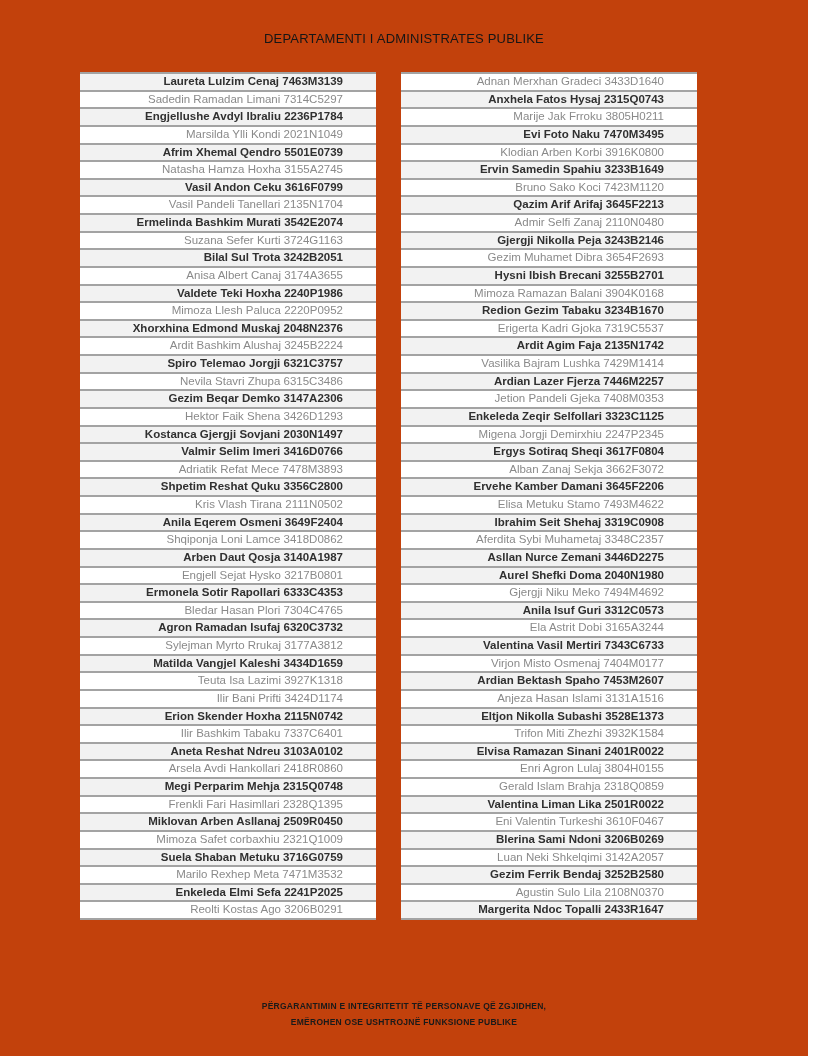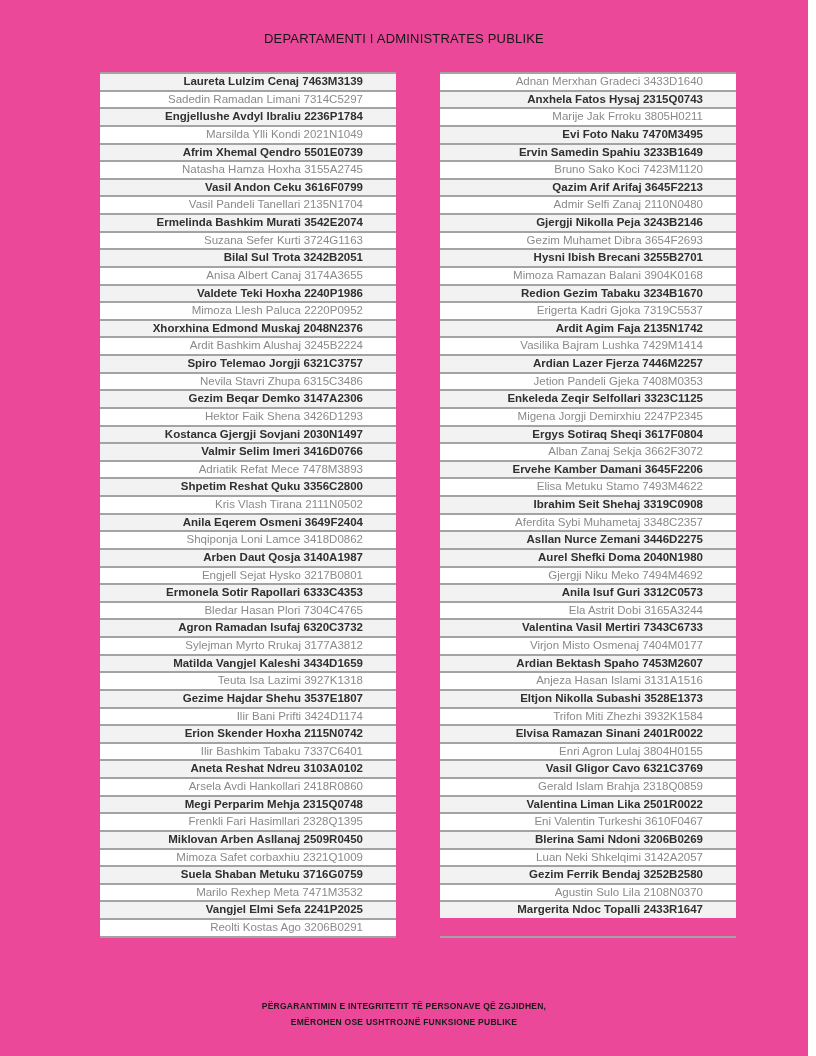--- a/index.html
+++ b/index.html
@@ -1,31 +1,31 @@
 <!DOCTYPE html>
 <html><head>
 <meta charset="utf-8">
 <style>
   html,body{margin:0;padding:0;background:#ffffff;}
   .page{
     position:relative;
     width:808px;height:1056px;
-    background:#ec4899;
+    background:#c2410c;
     font-family:"Liberation Sans", sans-serif;
     overflow:hidden;
   }
   .doc-title{
     position:absolute;top:31px;left:0;right:0;
     text-align:center;
     font-size:13px;letter-spacing:.2px;
     color:#161616;
   }
   .cols{
-    position:absolute;top:72px;left:100px;
-    display:flex;gap:44px;
+    position:absolute;top:72px;left:80px;
+    display:flex;gap:25px;
   }
   .col{
     width:296px;
     border-bottom:2px solid #a3a3a3;
   }
   .row{
     box-sizing:border-box;
     height:17.64px;
     border-top:2px solid #a3a3a3;
     background:#ffffff;
@@ -88,40 +88,40 @@
         <div class="row strong"><span>Anila Eqerem Osmeni</span> <span>3649F2404</span></div>
         <div class="row"><span>Shqiponja Loni Lamce</span> <span>3418D0862</span></div>
         <div class="row strong"><span>Arben Daut Qosja</span> <span>3140A1987</span></div>
         <div class="row"><span>Engjell Sejat Hysko</span> <span>3217B0801</span></div>
         <div class="row strong"><span>Ermonela Sotir Rapollari</span> <span>6333C4353</span></div>
         <div class="row"><span>Bledar Hasan Plori</span> <span>7304C4765</span></div>
         <div class="row strong"><span>Agron Ramadan Isufaj</span> <span>6320C3732</span></div>
         <div class="row"><span>Sylejman Myrto Rrukaj</span> <span>3177A3812</span></div>
         <div class="row strong"><span>Matilda Vangjel Kaleshi</span> <span>3434D1659</span></div>
         <div class="row"><span>Teuta Isa Lazimi</span> <span>3927K1318</span></div>
-        <div class="row strong"><span>Gezime Hajdar Shehu</span> <span>3537E1807</span></div>
         <div class="row"><span>Ilir Bani Prifti</span> <span>3424D1174</span></div>
         <div class="row strong"><span>Erion Skender Hoxha</span> <span>2115N0742</span></div>
         <div class="row"><span>Ilir Bashkim Tabaku</span> <span>7337C6401</span></div>
         <div class="row strong"><span>Aneta Reshat Ndreu</span> <span>3103A0102</span></div>
         <div class="row"><span>Arsela Avdi Hankollari</span> <span>2418R0860</span></div>
         <div class="row strong"><span>Megi Perparim Mehja</span> <span>2315Q0748</span></div>
         <div class="row"><span>Frenkli Fari Hasimllari</span> <span>2328Q1395</span></div>
         <div class="row strong"><span>Miklovan Arben Asllanaj</span> <span>2509R0450</span></div>
         <div class="row"><span>Mimoza Safet corbaxhiu</span> <span>2321Q1009</span></div>
         <div class="row strong"><span>Suela Shaban Metuku</span> <span>3716G0759</span></div>
         <div class="row"><span>Marilo Rexhep Meta</span> <span>7471M3532</span></div>
-        <div class="row strong"><span>Vangjel Elmi Sefa</span> <span>2241P2025</span></div>
+        <div class="row strong"><span>Enkeleda Elmi Sefa</span> <span>2241P2025</span></div>
         <div class="row"><span>Reolti Kostas Ago</span> <span>3206B0291</span></div>
       </div>
     <div class="col" id="col-right">
         <div class="row"><span>Adnan Merxhan Gradeci</span> <span>3433D1640</span></div>
         <div class="row strong"><span>Anxhela Fatos Hysaj</span> <span>2315Q0743</span></div>
         <div class="row"><span>Marije Jak Frroku</span> <span>3805H0211</span></div>
         <div class="row strong"><span>Evi Foto Naku</span> <span>7470M3495</span></div>
+        <div class="row"><span>Klodian Arben Korbi</span> <span>3916K0800</span></div>
         <div class="row strong"><span>Ervin Samedin Spahiu</span> <span>3233B1649</span></div>
         <div class="row"><span>Bruno Sako Koci</span> <span>7423M1120</span></div>
         <div class="row strong"><span>Qazim Arif Arifaj</span> <span>3645F2213</span></div>
         <div class="row"><span>Admir Selfi Zanaj</span> <span>2110N0480</span></div>
         <div class="row strong"><span>Gjergji Nikolla Peja</span> <span>3243B2146</span></div>
         <div class="row"><span>Gezim Muhamet Dibra</span> <span>3654F2693</span></div>
         <div class="row strong"><span>Hysni Ibish Brecani</span> <span>3255B2701</span></div>
         <div class="row"><span>Mimoza Ramazan Balani</span> <span>3904K0168</span></div>
         <div class="row strong"><span>Redion Gezim Tabaku</span> <span>3234B1670</span></div>
         <div class="row"><span>Erigerta Kadri Gjoka</span> <span>7319C5537</span></div>
@@ -143,21 +143,20 @@
         <div class="row strong"><span>Anila Isuf Guri</span> <span>3312C0573</span></div>
         <div class="row"><span>Ela Astrit Dobi</span> <span>3165A3244</span></div>
         <div class="row strong"><span>Valentina Vasil Mertiri</span> <span>7343C6733</span></div>
         <div class="row"><span>Virjon Misto Osmenaj</span> <span>7404M0177</span></div>
         <div class="row strong"><span>Ardian Bektash Spaho</span> <span>7453M2607</span></div>
         <div class="row"><span>Anjeza Hasan Islami</span> <span>3131A1516</span></div>
         <div class="row strong"><span>Eltjon Nikolla Subashi</span> <span>3528E1373</span></div>
         <div class="row"><span>Trifon Miti Zhezhi</span> <span>3932K1584</span></div>
         <div class="row strong"><span>Elvisa Ramazan Sinani</span> <span>2401R0022</span></div>
         <div class="row"><span>Enri Agron Lulaj</span> <span>3804H0155</span></div>
-        <div class="row strong"><span>Vasil Gligor Cavo</span> <span>6321C3769</span></div>
         <div class="row"><span>Gerald Islam Brahja</span> <span>2318Q0859</span></div>
         <div class="row strong"><span>Valentina Liman Lika</span> <span>2501R0022</span></div>
         <div class="row"><span>Eni Valentin Turkeshi</span> <span>3610F0467</span></div>
         <div class="row strong"><span>Blerina Sami Ndoni</span> <span>3206B0269</span></div>
         <div class="row"><span>Luan Neki Shkelqimi</span> <span>3142A2057</span></div>
         <div class="row strong"><span>Gezim Ferrik Bendaj</span> <span>3252B2580</span></div>
         <div class="row"><span>Agustin Sulo Lila</span> <span>2108N0370</span></div>
         <div class="row strong"><span>Margerita Ndoc Topalli</span> <span>2433R1647</span></div>
       </div>
   </div>

